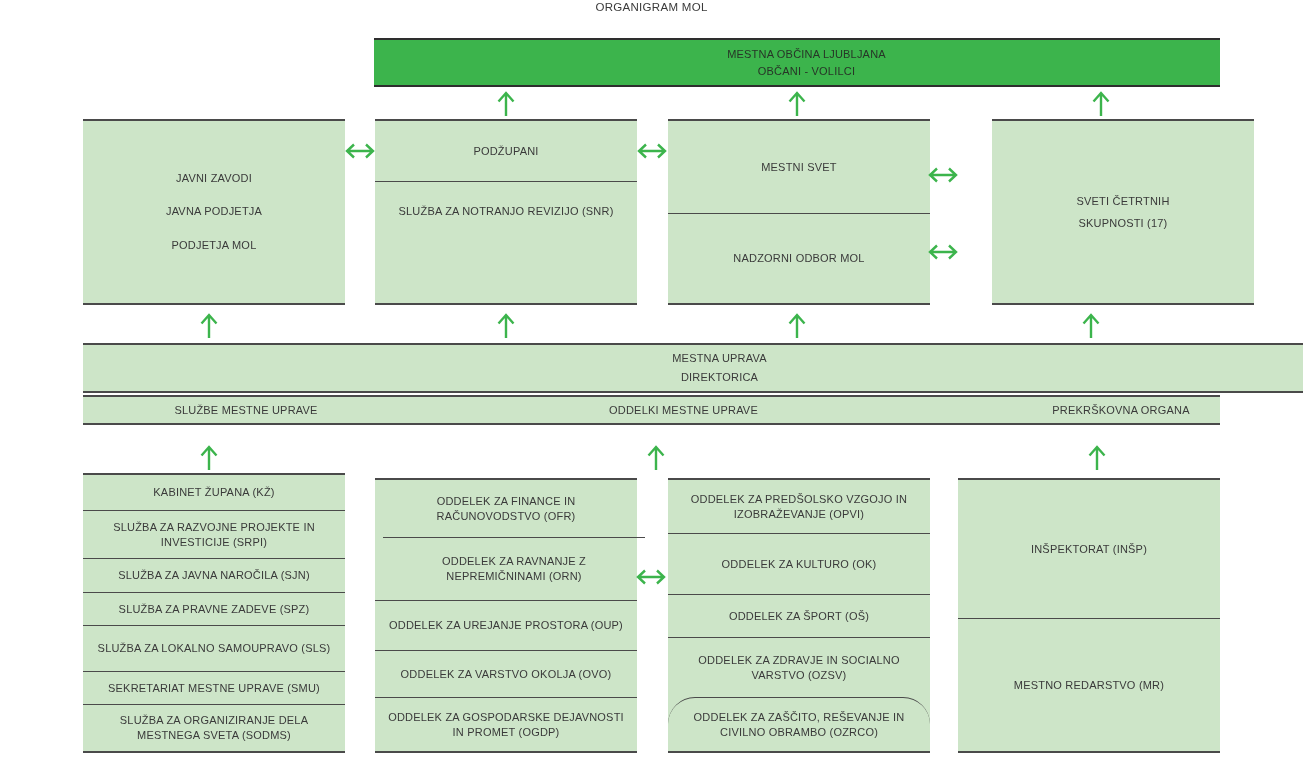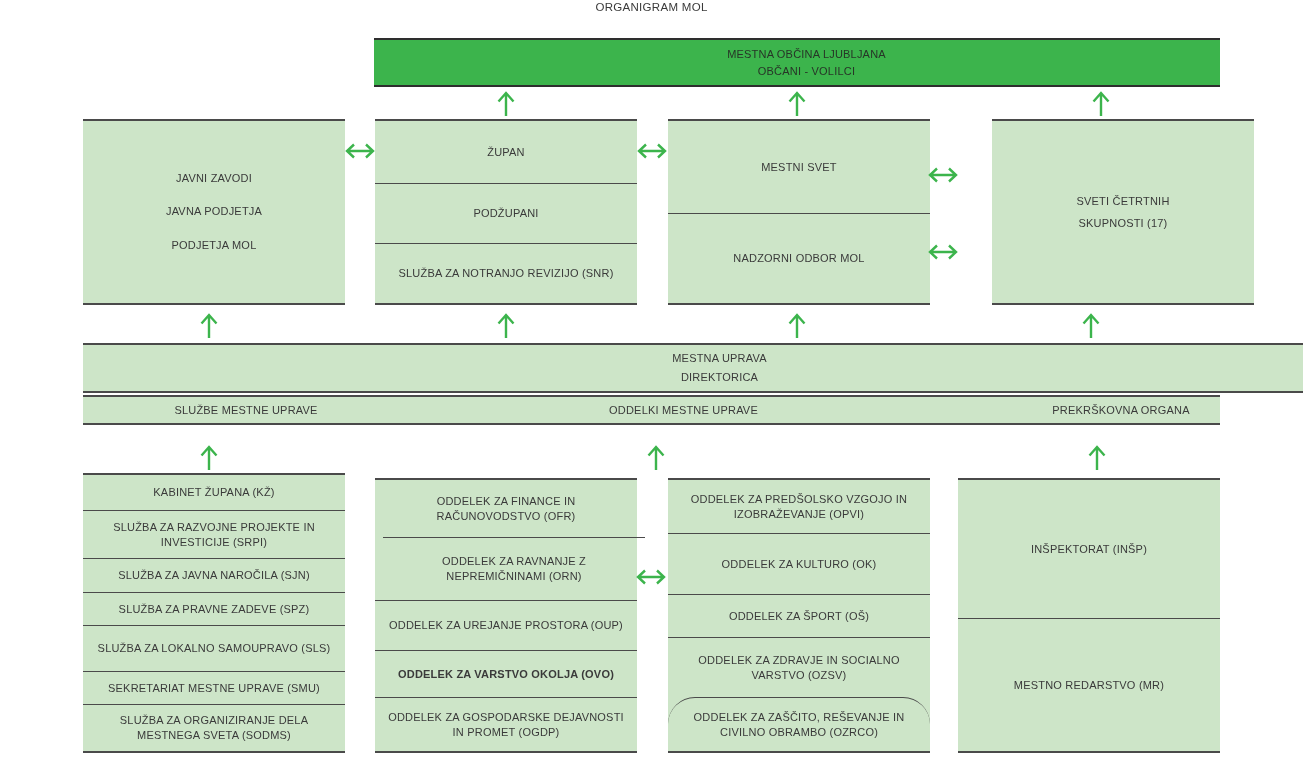--- a/index.html
+++ b/index.html
@@ -61,21 +61,20 @@
   <span>OBČANI - VOLILCI</span>
 </div>
 
 <div class="abs box lines33" style="left:83px;top:119px;width:262px;height:186px;">
   <span>JAVNI ZAVODI</span>
   <span>JAVNA PODJETJA</span>
   <span>PODJETJA MOL</span>
 </div>
 
 <div class="abs box stack" style="left:375px;top:119px;width:262px;height:186px;">
-  <div style="height:62px;">ŽUPAN</div>
   <div style="height:60px;">PODŽUPANI</div>
   <div style="height:60px;">SLUŽBA ZA NOTRANJO REVIZIJO (SNR)</div>
 </div>
 
 <div class="abs box stack" style="left:668px;top:119px;width:262px;height:186px;">
   <div style="height:92px;">MESTNI SVET</div>
   <div style="height:90px;">NADZORNI ODBOR MOL</div>
 </div>
 
 <div class="abs box lines22" style="left:992px;top:119px;width:262px;height:186px;">
@@ -101,21 +100,21 @@
   <div style="height:33px;">SLUŽBA ZA PRAVNE ZADEVE (SPZ)</div>
   <div style="height:46px;">SLUŽBA ZA LOKALNO SAMOUPRAVO (SLS)</div>
   <div style="height:33px;">SEKRETARIAT MESTNE UPRAVE (SMU)</div>
   <div style="height:47px;">SLUŽBA ZA ORGANIZIRANJE DELA MESTNEGA SVETA (SODMS)</div>
 </div>
 
 <div class="abs box stack" style="left:375px;top:478px;width:262px;height:275px;">
   <div style="height:57px;">ODDELEK ZA FINANCE IN RAČUNOVODSTVO (OFR)</div>
   <div style="height:63px;margin-left:16px;">ODDELEK ZA RAVNANJE Z NEPREMIČNINAMI (ORN)</div>
   <div style="height:50px;">ODDELEK ZA UREJANJE PROSTORA (OUP)</div>
-  <div style="height:47px;font-weight:bold;">ODDELEK ZA VARSTVO OKOLJA (OVO)</div>
+  <div style="height:47px;">ODDELEK ZA VARSTVO OKOLJA (OVO)</div>
   <div style="height:54px;">ODDELEK ZA GOSPODARSKE DEJAVNOSTI IN PROMET (OGDP)</div>
 </div>
 
 <div class="abs box stack" style="left:668px;top:478px;width:262px;height:275px;">
   <div style="height:53px;">ODDELEK ZA PREDŠOLSKO VZGOJO IN IZOBRAŽEVANJE (OPVI)</div>
   <div style="height:61px;">ODDELEK ZA KULTURO (OK)</div>
   <div style="height:43px;">ODDELEK ZA ŠPORT (OŠ)</div>
   <div style="height:60px;">ODDELEK ZA ZDRAVJE IN SOCIALNO VARSTVO (OZSV)</div>
   <div style="height:54px;border-radius:27px;">ODDELEK ZA ZAŠČITO, REŠEVANJE IN CIVILNO OBRAMBO (OZRCO)</div>
 </div>

